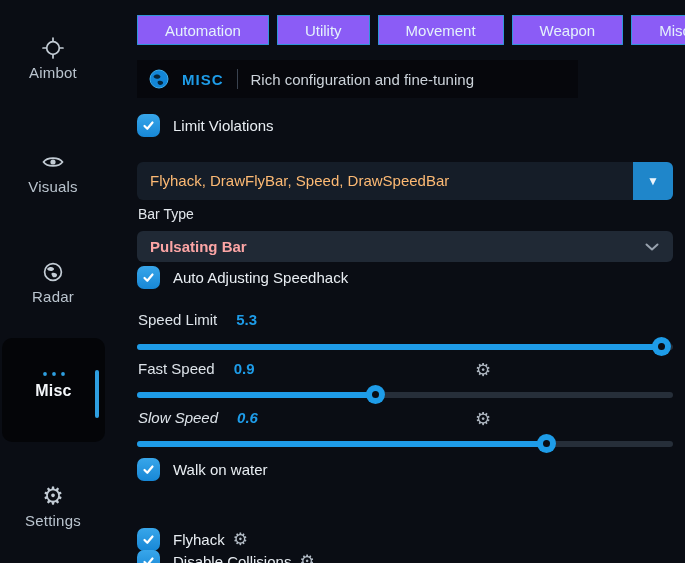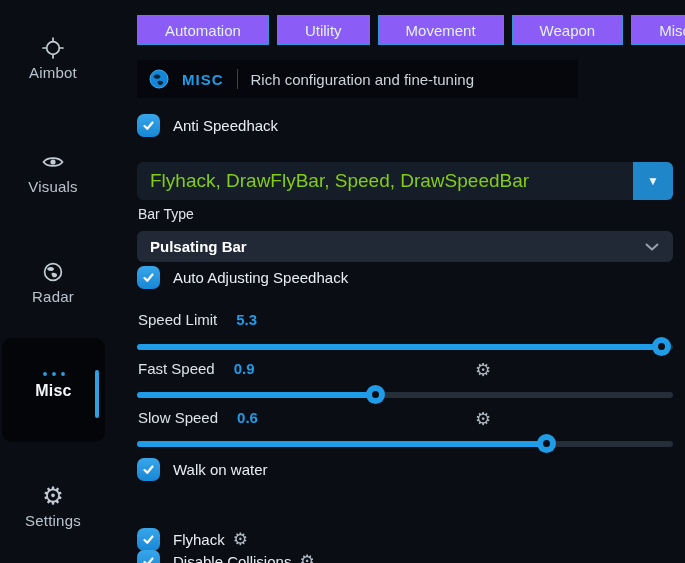--- a/index.html
+++ b/index.html
@@ -55,33 +55,33 @@
   .checkbox .check { display:none; }
   .checkbox.checked .check { display:block; }
   .check-label { margin-left:13px; font-size:15px; color:#e9eef3; }
   .inline-gear { margin-left:8px; font-size:17px; color:#b4bdc7; line-height:17px; }
 
   
   .multiselect {
     position:absolute; top:162px; left:0; width:536px; height:38px;
     background:#151d28; border-radius:6px; cursor:pointer;
   }
-  .multiselect-value { line-height:38px; padding-left:13px; font-size:19px; color:#84cc16;
+  .multiselect-value { line-height:38px; padding-left:13px; font-size:15px; color:#fdba74;
     white-space:nowrap; overflow:hidden; }
   .multiselect-btn {
     position:absolute; right:0; top:0; width:40px; height:38px;
     background:#1f86ca; border:none; border-radius:0 6px 6px 0; cursor:pointer;
     color:#ecf5fc; font-size:12px; display:flex; align-items:center; justify-content:center;
   }
   .field-label { position:absolute; left:1px; font-size:14px; color:#e2e7ec; }
   .select {
     position:absolute; top:231px; left:0; width:536px; height:31px;
     background:#202935; border-radius:6px; cursor:pointer;
   }
-  .select-value { line-height:31px; padding-left:13px; font-size:15px; font-weight:bold; color:#ffffff; }
+  .select-value { line-height:31px; padding-left:13px; font-size:15px; font-weight:bold; color:#fca5a5; }
   .select-chevron { position:absolute; right:14px; top:12px; }
 
   
   .slider-label { position:absolute; left:1px; font-size:15px; color:#dde3e9; }
   .slider-label b { color:#1e9ce8; margin-left:19px; }
   .gear-btn { position:absolute; left:336px; width:20px; height:20px; background:none; border:none;
     color:#aeb6c0; font-size:18px; line-height:18px; cursor:pointer; font-family:inherit; padding:0; }
   .slider { position:absolute; left:0; width:536px; height:6px; background:#262e39; border-radius:3px; cursor:pointer; }
   .slider .fill { position:absolute; left:0; top:0; height:6px; background:#1e9ce8; border-radius:3px; }
   .slider .handle {
@@ -175,21 +175,21 @@
     <span class="header-divider"></span>
     <span class="header-subtitle">Rich configuration and fine-tuning</span>
   </div>
 
   <div class="check-row" style="top:114px;">
     <span class="checkbox checked">
       <svg class="check" width="13" height="13" viewBox="0 0 13 13">
         <polyline points="2.5,7 5.3,9.8 10.5,3.5" fill="none" stroke="#ffffff" stroke-width="2.2" stroke-linecap="round" stroke-linejoin="round"></polyline>
       </svg>
     </span>
-    <span class="check-label">Anti Speedhack</span>
+    <span class="check-label">Limit Violations</span>
   </div>
 
   <div class="multiselect">
     <div class="multiselect-value">Flyhack, DrawFlyBar, Speed, DrawSpeedBar</div>
     <button class="multiselect-btn">
       <span>▼</span>
     </button>
   </div>
 
   <div class="field-label" style="top:206px;">Bar Type</div>
@@ -221,21 +221,21 @@
 
   <div class="slider-label" style="top:360px;">
     <span>Fast Speed</span><b>0.9</b>
   </div>
   <button class="gear-btn" style="top:360px;">⚙</button>
   <div class="slider" style="top:392px;">
     <div class="fill" style="width: 44.5%;"></div>
     <div class="handle" style="left: calc(44.5% - 9.5px);"></div>
   </div>
 
-  <div class="slider-label" style="top:409px;">
+  <div class="slider-label" style="top:409px;font-style:italic;">
     <span>Slow Speed</span><b>0.6</b>
   </div>
   <button class="gear-btn" style="top:409px;">⚙</button>
   <div class="slider" style="top:441px;">
     <div class="fill" style="width: 76.4%;"></div>
     <div class="handle" style="left: calc(76.4% - 9.5px);"></div>
   </div>
 
   <div class="check-row" style="top:458px;">
     <span class="checkbox checked">

